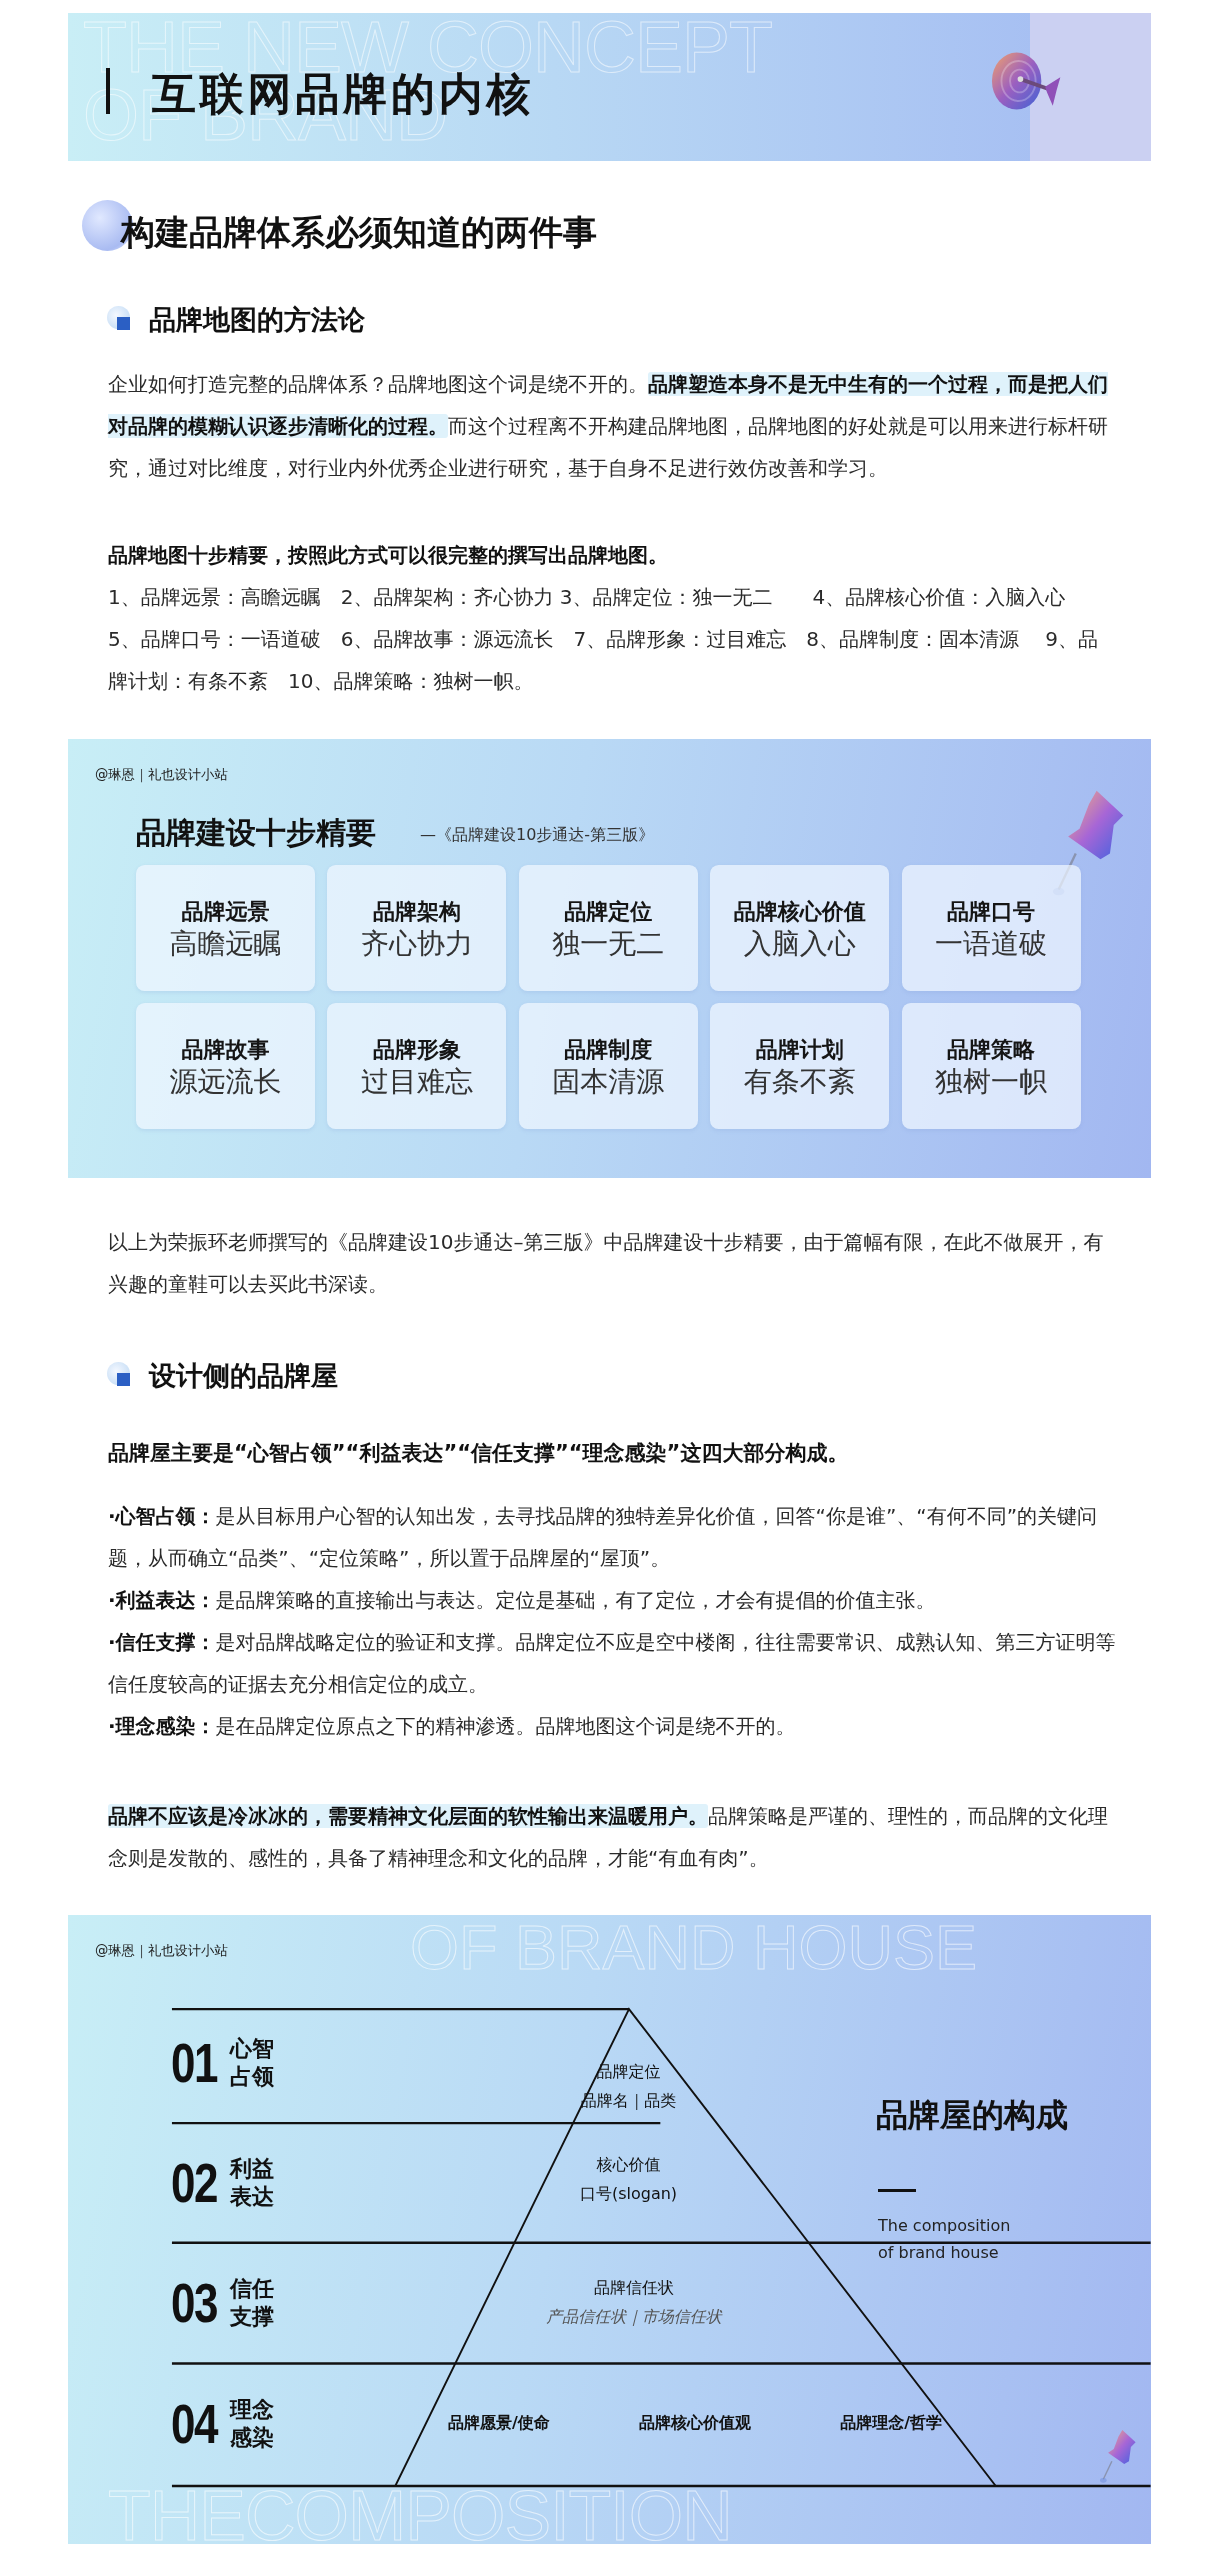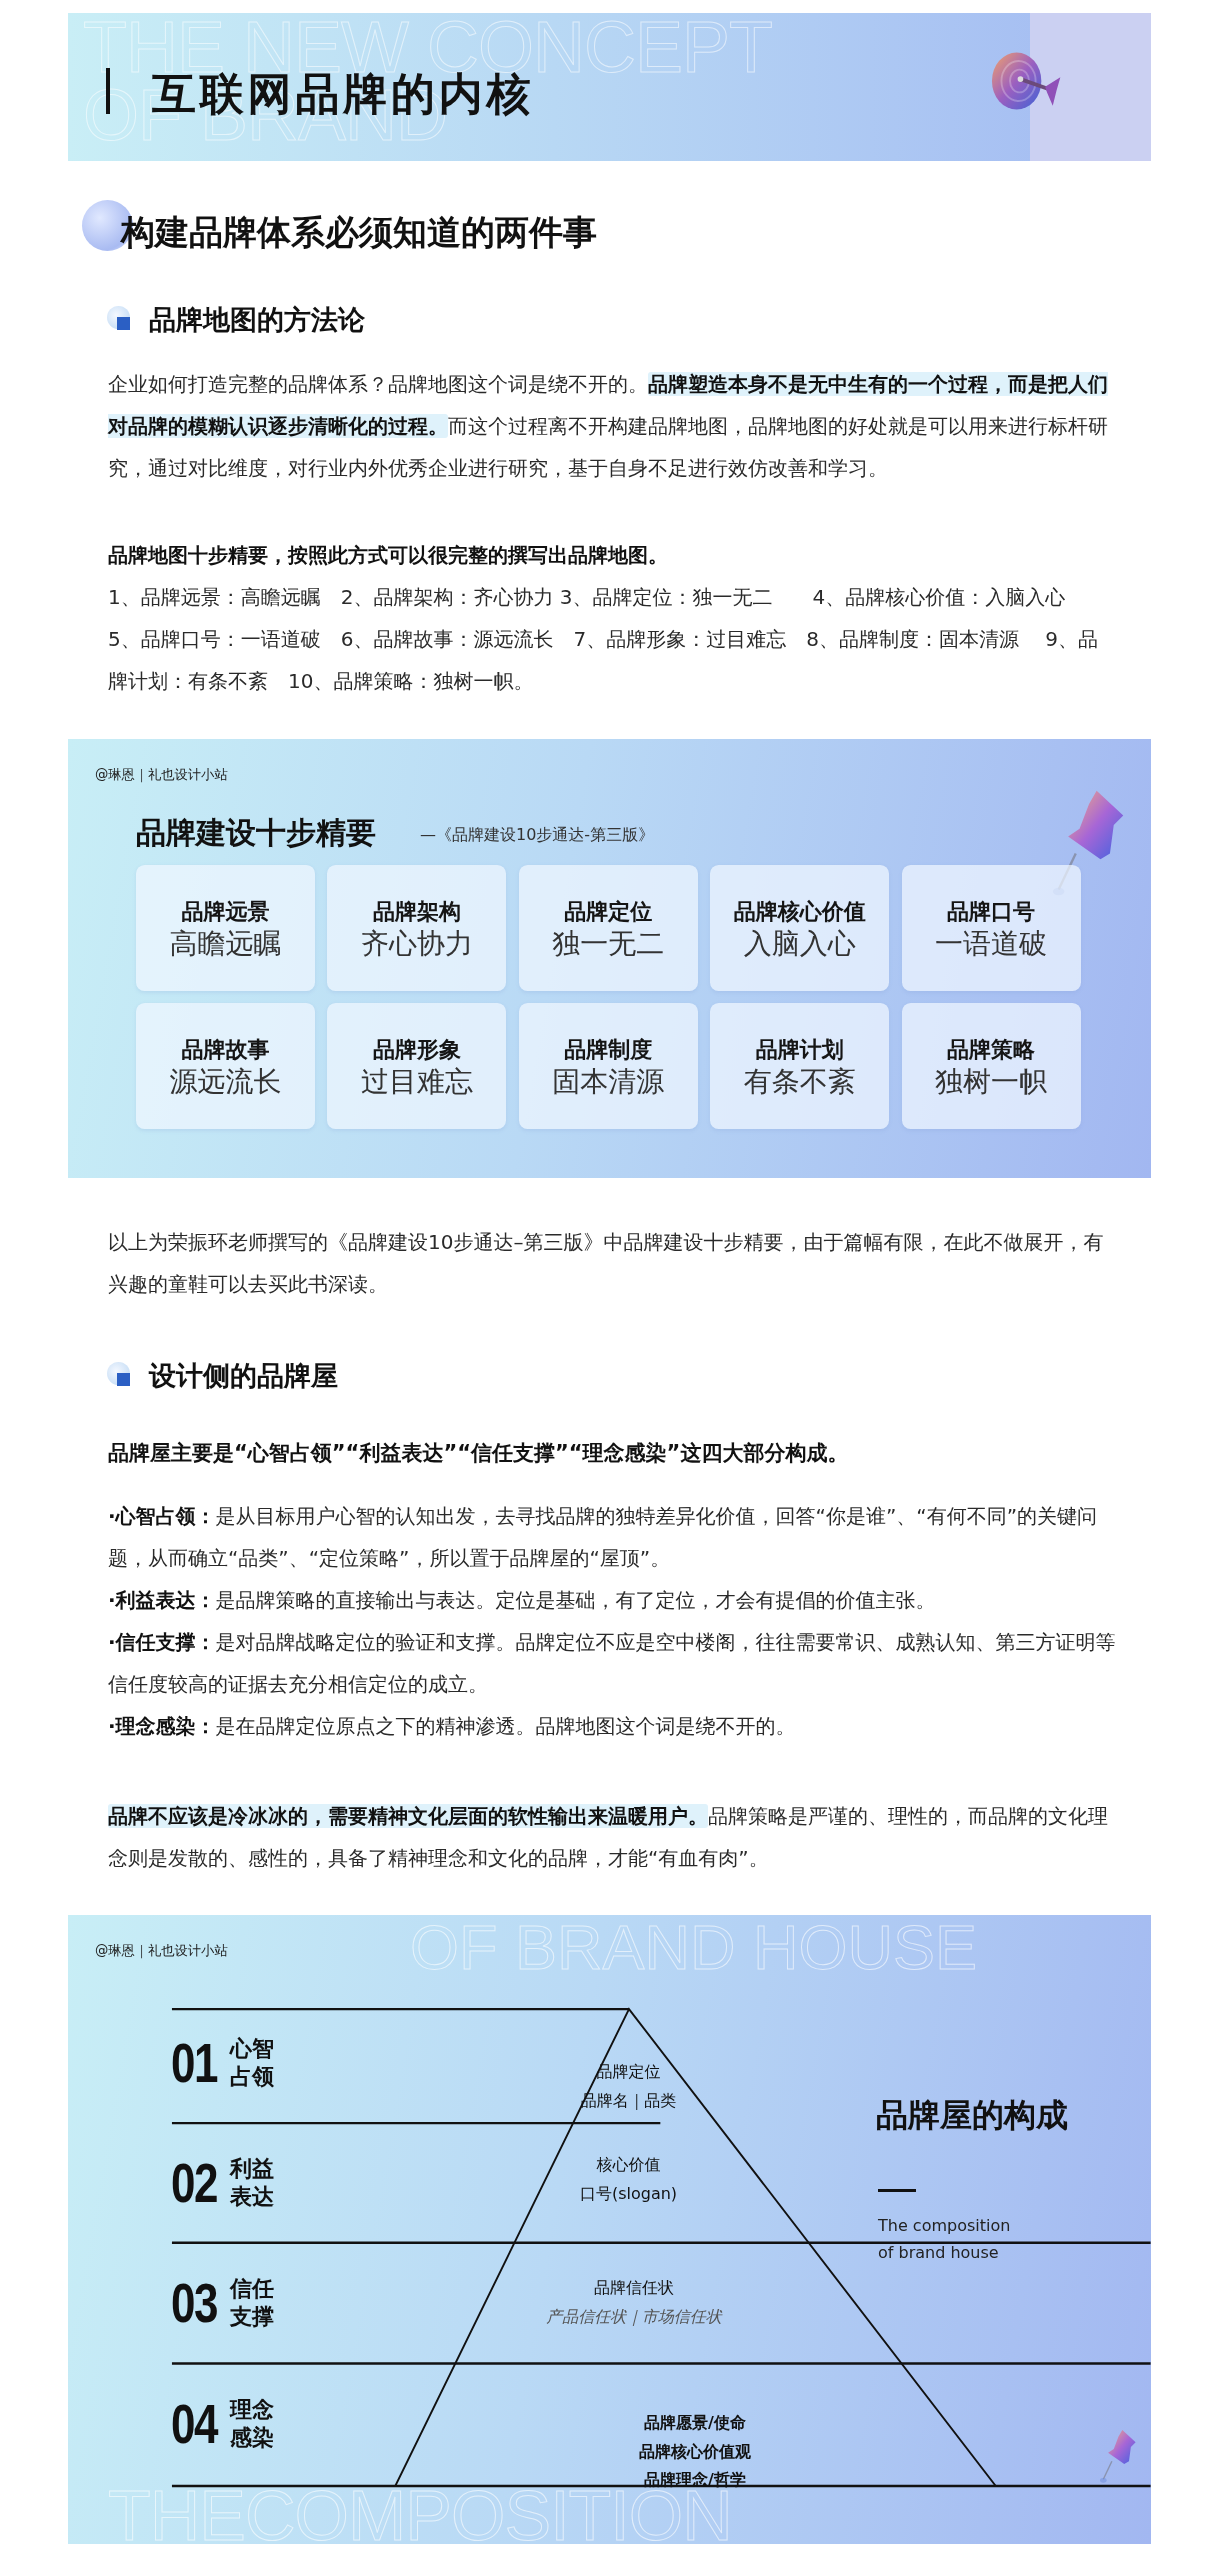--- a/index.html
+++ b/index.html
@@ -233,21 +233,21 @@
     <div>品牌名｜品类</div>
   </div>
   <div class="pyr-text" style="left:475px; width:171px; top:236px;">
     <div>核心价值</div>
     <div>口号(slogan)</div>
   </div>
   <div class="pyr-text" style="left:447px; width:238px; top:359px;">
     <div style="font-weight:normal;">品牌信任状</div>
     <div style="color:#555;font-style:italic;">产品信任状｜市场信任状</div>
   </div>
-  <div class="pyr-text" style="left:380px; width:494px; top:494px; display:flex; justify-content:space-between; font-weight:bold;flex-direction:column;">
+  <div class="pyr-text" style="left:380px; width:494px; top:494px; display:flex; justify-content:space-between; font-weight:bold;">
     <span>品牌愿景/使命</span>
     <span>品牌核心价值观</span>
     <span>品牌理念/哲学</span>
   </div>
 
   <div class="side-title">品牌屋的构成</div>
   <div class="side-line"></div>
   <div class="side-en">
     <div>The composition</div>
     <div>of brand house</div>

